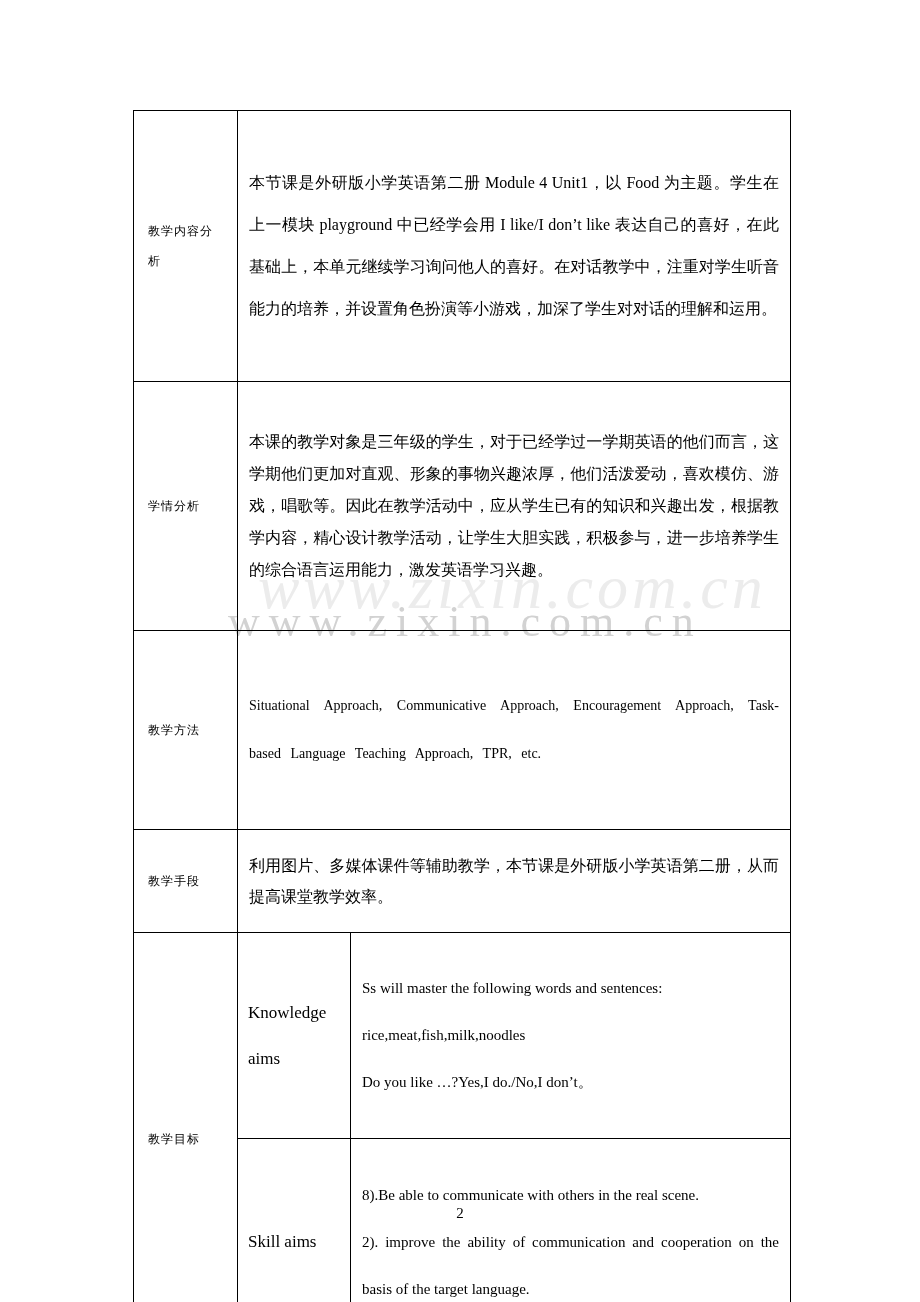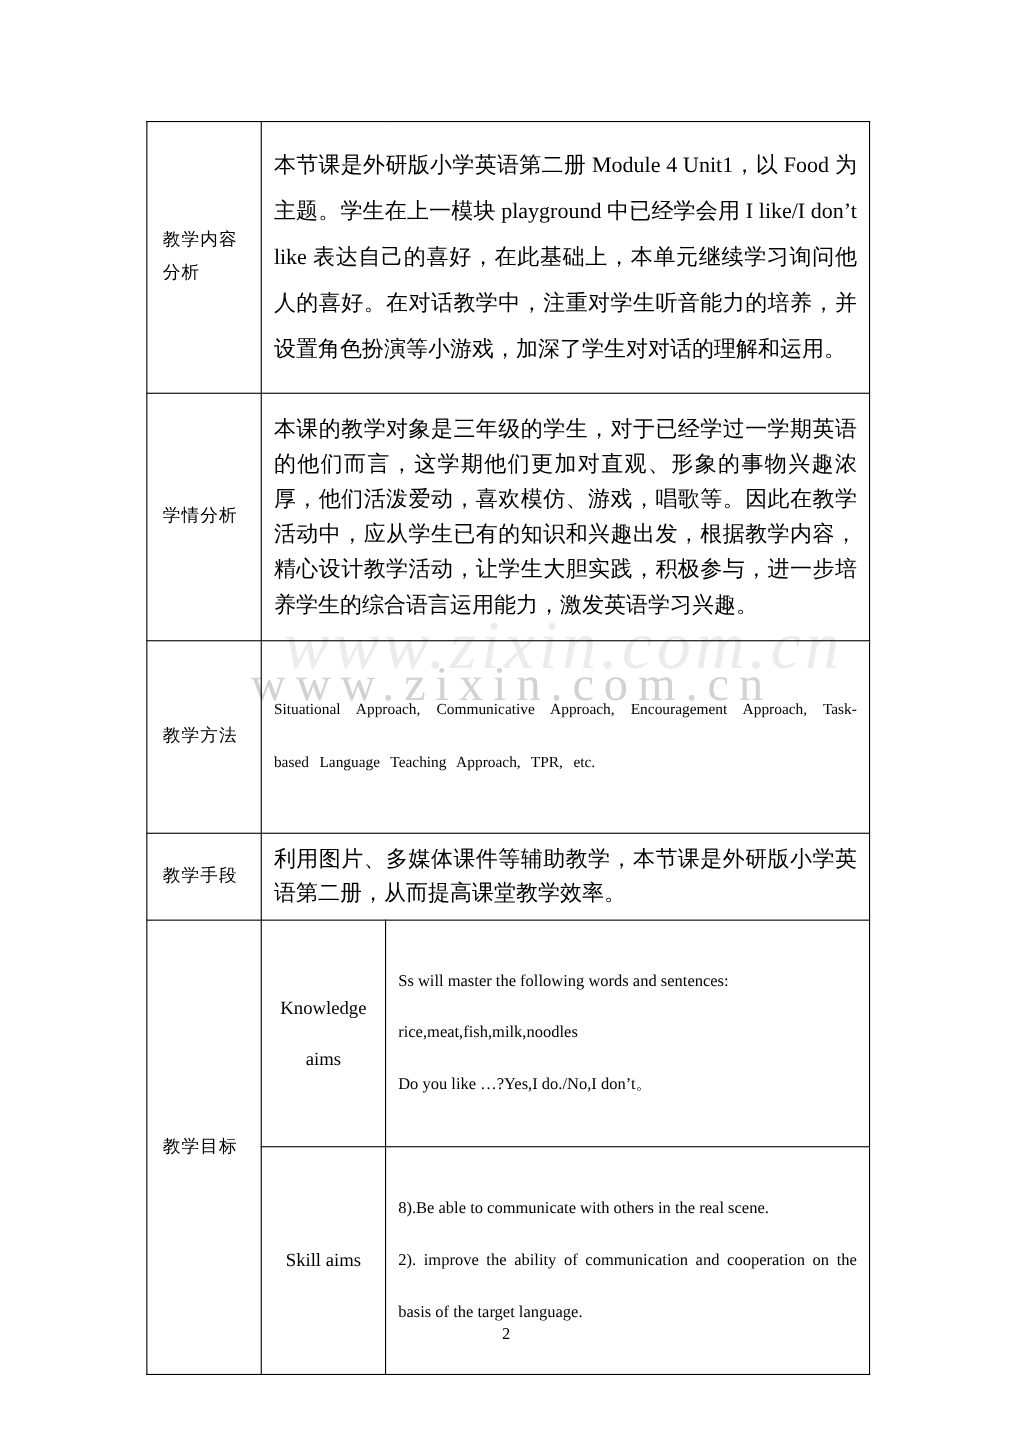--- a/index.html
+++ b/index.html
@@ -28,35 +28,34 @@
     width:657px; border-collapse:collapse; table-layout:fixed;
     z-index:1; background:transparent;
   }
   td {
     border:1px solid #000;
     vertical-align:middle;
     background:transparent;
   }
   .label-cell {
     width:104px;
-    padding:8px 14px;
-    font-size:16px;
+    padding:20px 14px;
+    font-size:12px;
     line-height:30px;
     letter-spacing:1px;
   }
   .sub-label-cell {
     width:113px;
     padding:4px 10px;
     font-size:17px;
     line-height:46px;
-    text-align:center;
   }
   .content-cell {
     padding:4px 11px;
-    font-size:20px;
+    font-size:16px;
     text-align:justify;
   }
   .r1 .content-cell { line-height:42px; }
   .r2 .content-cell { line-height:32px; }
   .r3 .content-cell { line-height:48px; font-size:14px; word-spacing:6px; }
   .r4 .content-cell { line-height:31px; }
   .obj-content { font-size:15px; }
   .obj-content .line { line-height:47px; text-align:justify; }
   .page-number {
     position:absolute; left:0; right:0; top:1205px;

